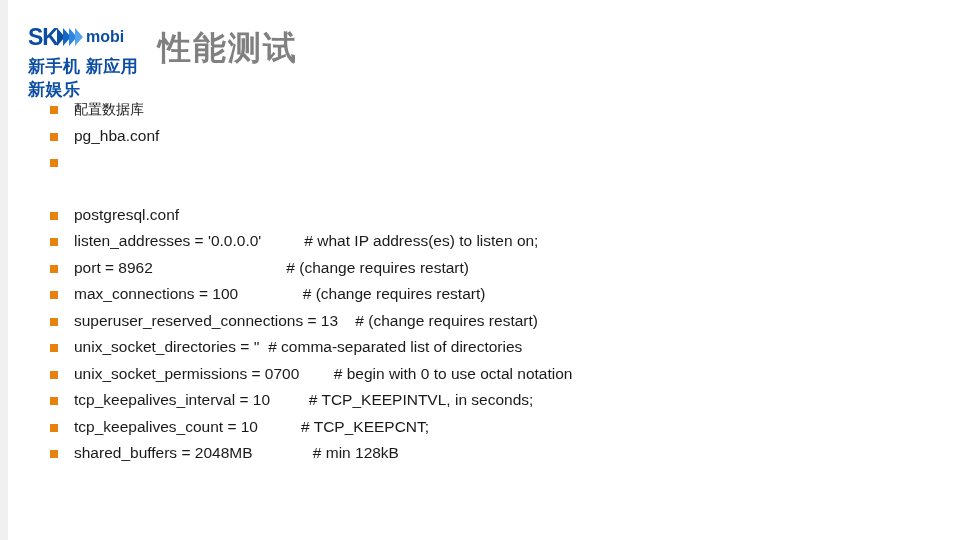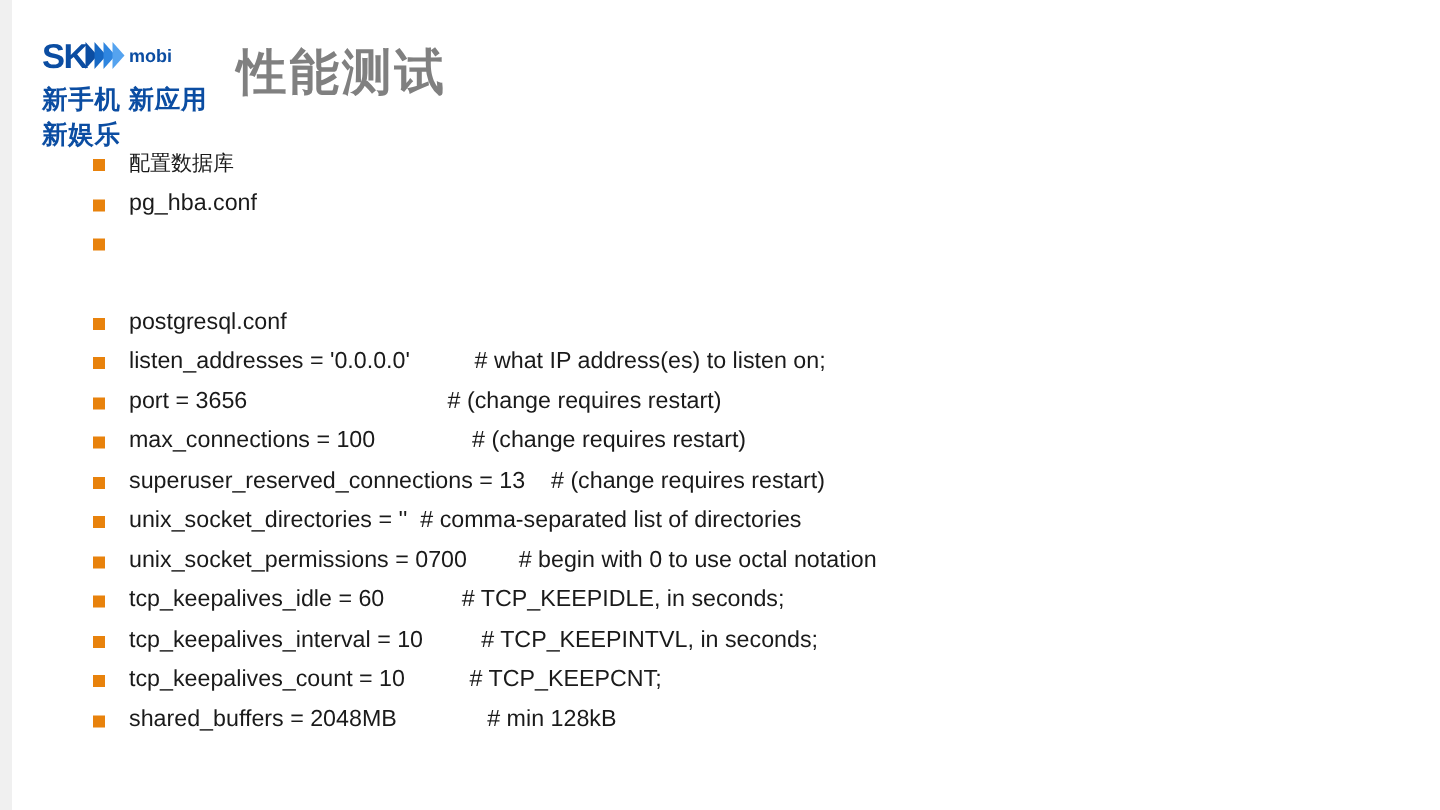--- a/index.html
+++ b/index.html
@@ -69,21 +69,21 @@
     border-bottom: 9px solid transparent;
     border-left: 8px solid #1a66c8;
     margin-left: -2px;
   }
   .chev.c1 { border-left-color: #0b4da2; }
   .chev.c2 { border-left-color: #1668c4; }
   .chev.c3 { border-left-color: #2f86e0; }
   .chev.c4 { border-left-color: #55a3ef; }
   .logo-mobi {
     font-family: "Liberation Sans", sans-serif;
-    font-size: 12px;
+    font-size: 16px;
     color: #0b4da2;
     margin-left: 3px;
     font-weight: bold;
     line-height: 12px;
   }
   .logo-tag {
     font-family: "Liberation Sans", sans-serif;
     font-size: 17px;
     color: #0b4da2;
     font-weight: bold;
@@ -99,21 +99,20 @@
     font-weight: bold;
     color: #808080;
     letter-spacing: 2px;
   }
   
   .content {
     position: absolute;
     left: 0;
     top: 96px;
     width: 872px;
-    padding-left: 12px;
   }
   .bullet-row {
     position: relative;
     height: 26.5px;
     padding-left: 50px;
     display: flex;
     align-items: center;
   }
   .bullet-row.spacer {
     height: 26px;
@@ -181,44 +180,40 @@
       <div class="bullet-row">
         <span class="bullet-marker" style="background: rgb(232, 130, 12);"></span>
         <span class="bullet-text">postgresql.conf</span>
       </div>
       <div class="bullet-row">
         <span class="bullet-marker" style="background: rgb(232, 130, 12);"></span>
         <span class="bullet-text">listen_addresses = '0.0.0.0'          # what IP address(es) to listen on;</span>
       </div>
       <div class="bullet-row">
         <span class="bullet-marker" style="background: rgb(232, 130, 12);"></span>
-        <span class="bullet-text">port = 3656                               # (change requires restart)</span>
+        <span class="bullet-text">port = 8962                               # (change requires restart)</span>
       </div>
       <div class="bullet-row">
         <span class="bullet-marker" style="background: rgb(232, 130, 12);"></span>
         <span class="bullet-text">max_connections = 100               # (change requires restart)</span>
       </div>
       <div class="bullet-row">
         <span class="bullet-marker" style="background: rgb(232, 130, 12);"></span>
         <span class="bullet-text">superuser_reserved_connections = 13    # (change requires restart)</span>
       </div>
       <div class="bullet-row">
         <span class="bullet-marker" style="background: rgb(232, 130, 12);"></span>
         <span class="bullet-text">unix_socket_directories = ''  # comma-separated list of directories</span>
       </div>
       <div class="bullet-row">
         <span class="bullet-marker" style="background: rgb(232, 130, 12);"></span>
         <span class="bullet-text">unix_socket_permissions = 0700        # begin with 0 to use octal notation</span>
       </div>
       <div class="bullet-row">
         <span class="bullet-marker" style="background: rgb(232, 130, 12);"></span>
-        <span class="bullet-text">tcp_keepalives_idle = 60            # TCP_KEEPIDLE, in seconds;</span>
-      </div>
-      <div class="bullet-row">
-        <span class="bullet-marker" style="background: rgb(232, 130, 12);"></span>
         <span class="bullet-text">tcp_keepalives_interval = 10         # TCP_KEEPINTVL, in seconds;</span>
       </div>
       <div class="bullet-row">
         <span class="bullet-marker" style="background: rgb(232, 130, 12);"></span>
         <span class="bullet-text">tcp_keepalives_count = 10          # TCP_KEEPCNT;</span>
       </div>
       <div class="bullet-row">
         <span class="bullet-marker" style="background: rgb(232, 130, 12);"></span>
         <span class="bullet-text">shared_buffers = 2048MB              # min 128kB</span>
       </div>

